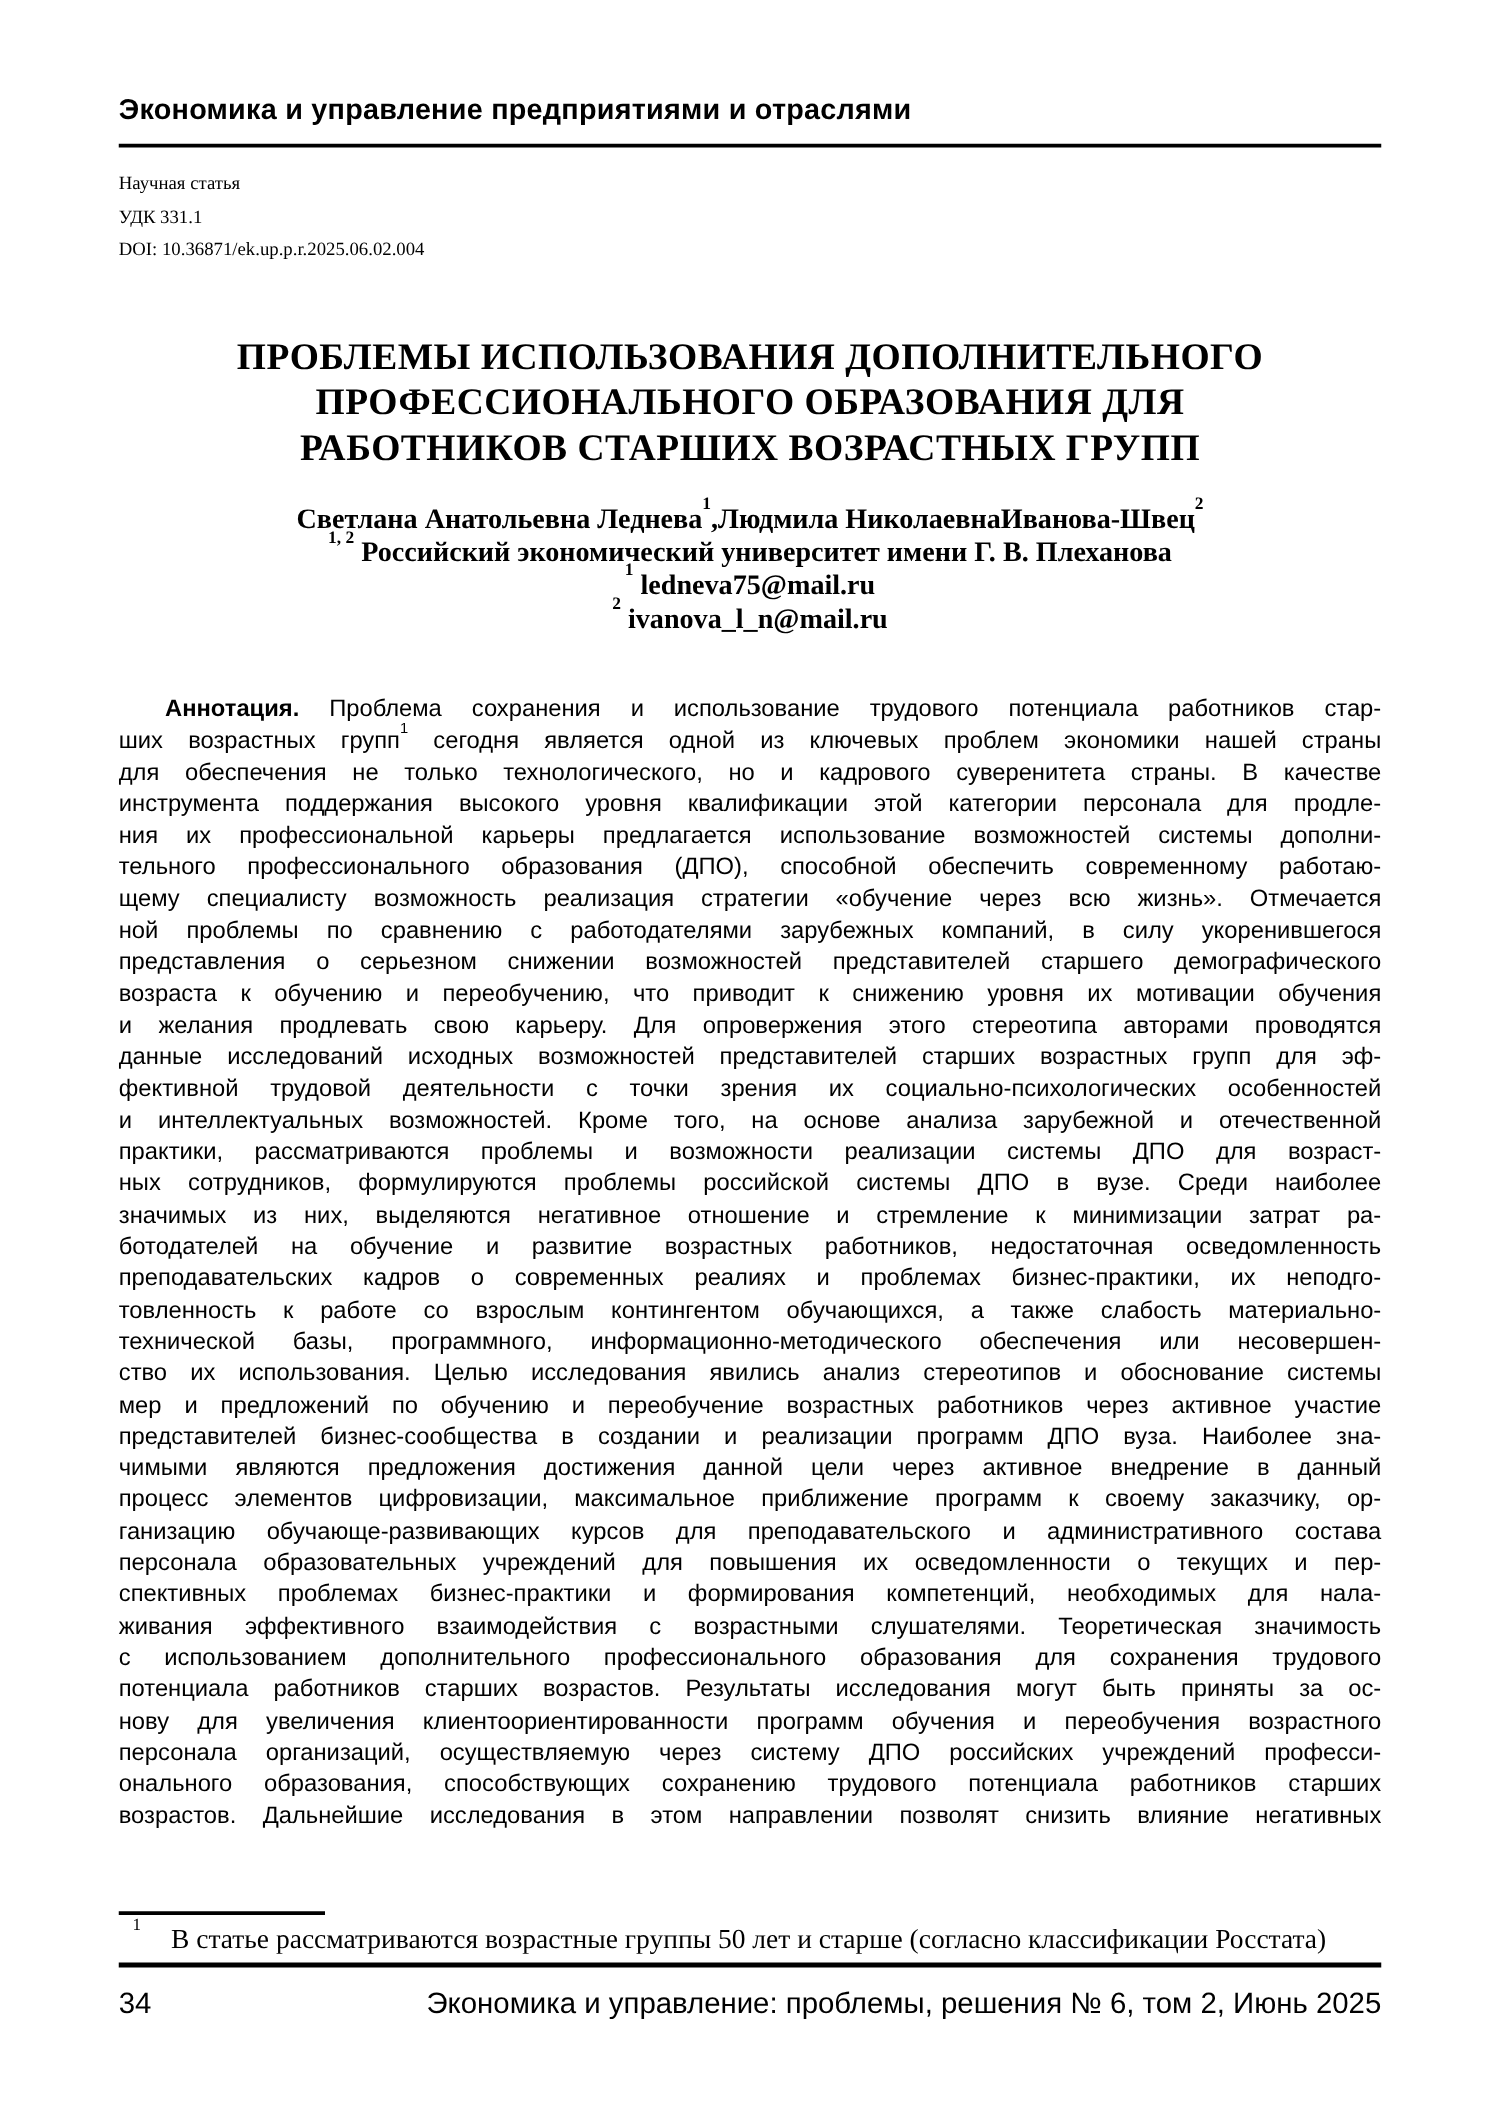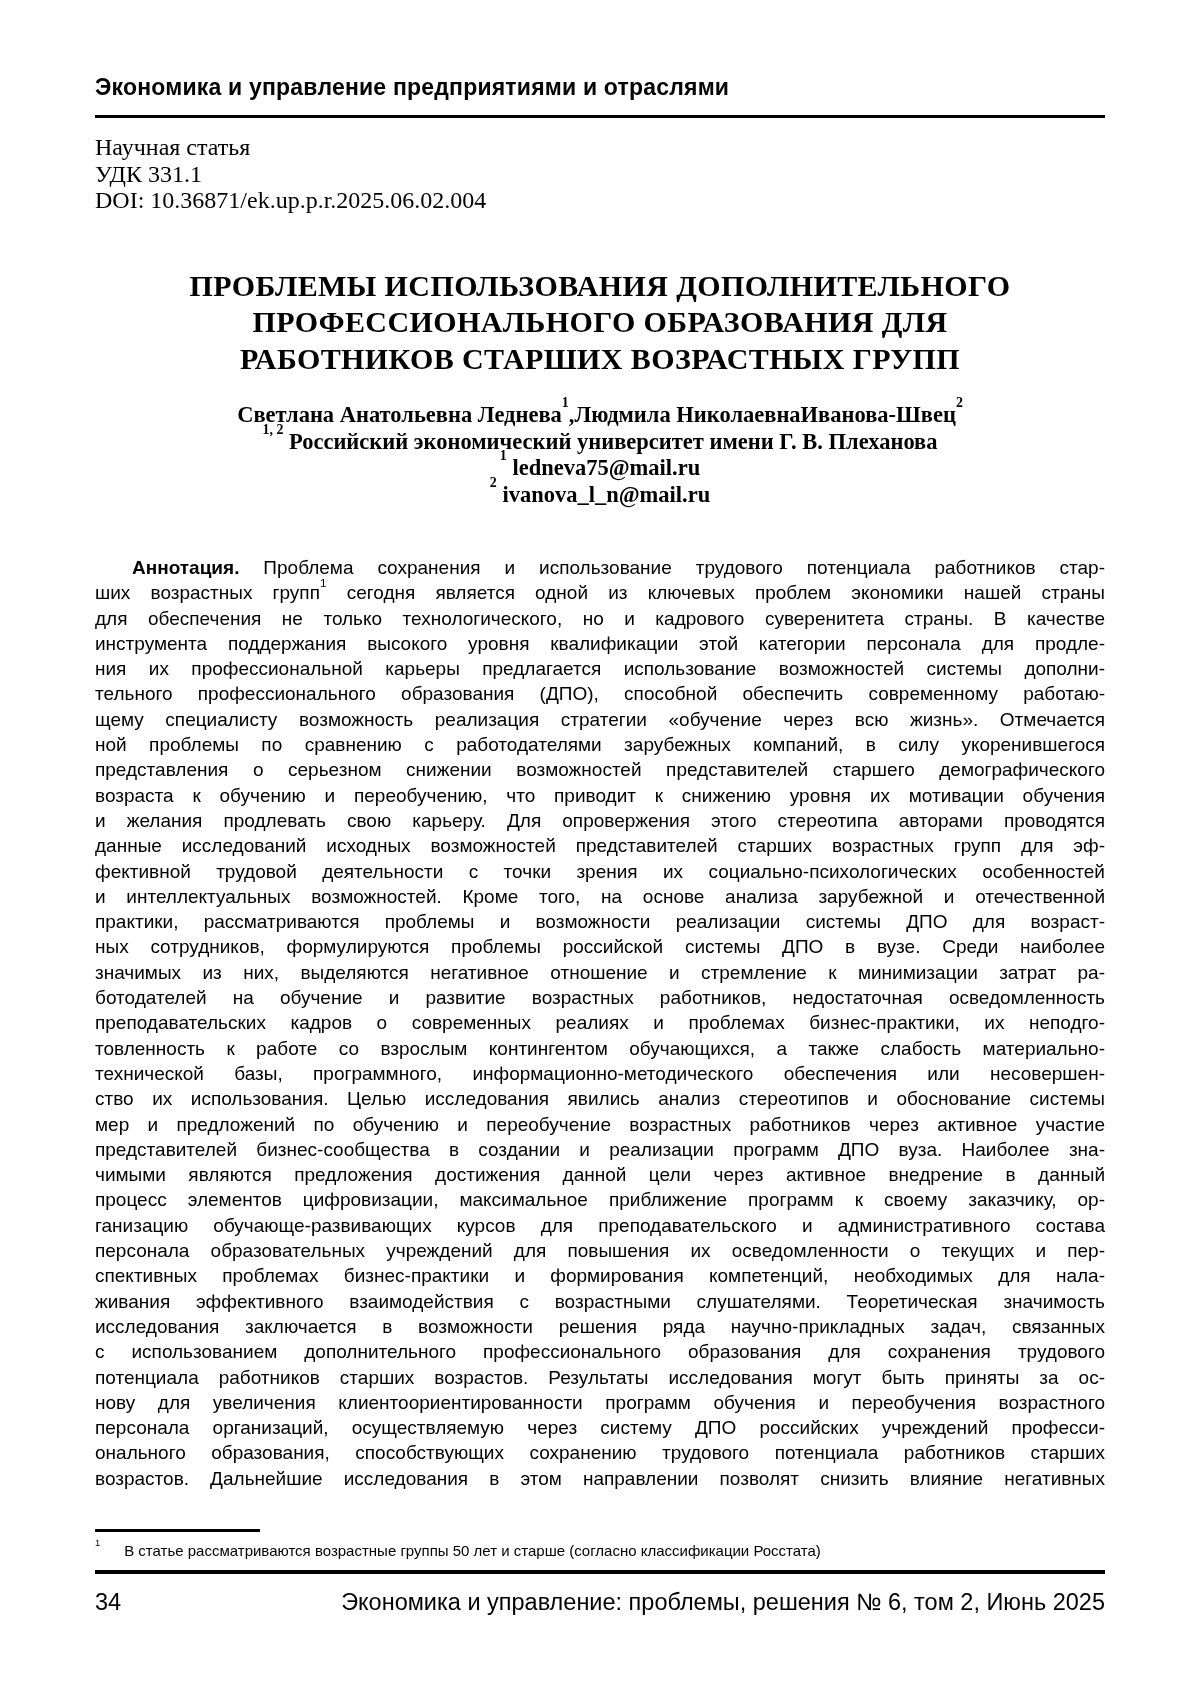--- a/index.html
+++ b/index.html
@@ -12,21 +12,21 @@
   .content { margin:0 95px; width:1010px; }
 
   .section-head {
     padding-top:74px;
     font-family:"Liberation Sans", sans-serif;
     font-weight:bold; font-size:23px; line-height:26px;
     letter-spacing:0.2px;
   }
   .head-rule { border:none; border-top:3px solid #000; margin:15px 0 0 0; }
 
-  .meta { margin-top:16px; font-size:24px; line-height:26.5px; }
+  .meta { margin-top:16px; font-size:15px; line-height:26.5px; }
 
   .title {
     margin-top:54px; text-align:center;
     font-weight:bold; font-size:30px; line-height:36.5px;
     letter-spacing:0.4px;
   }
 
   .authors {
     margin-top:25px; text-align:center;
     font-weight:bold; 
@@ -45,23 +45,23 @@
   }
   .abstract-line { text-align:justify; text-align-last:justify; }
   .abstract-line:first-child { text-indent:37px; }
   .abstract-line b { font-weight:bold; }
 
   .footnote-rule {
     position:absolute; left:95px; top:1529px; width:165px;
     border:none; border-top:3px solid #000; margin:0;
   }
   .footnote {
-    position:absolute; left:95px; top:1540px; width:1010px;
-    font-size:15px; line-height:21px;
-    font-family:Liberation Sans, sans-serif;
+    position:absolute; left:106px; top:1540px; width:1010px;
+    font-size:22px; line-height:21px;
+    font-family:Liberation Serif, serif;
   }
   .footnote sup.s { margin-right:24px; }
 
   .footer-rule {
     position:absolute; left:95px; top:1570px; width:1010px;
     border:none; border-top:4px solid #000; margin:0;
   }
   .footer {
     position:absolute; left:95px; top:1588px; width:1010px;
     display:flex; justify-content:space-between; align-items:baseline;
@@ -121,21 +121,20 @@
       <div class="abstract-line">технической базы, программного, информационно-методического обеспечения или несовершен-</div>
       <div class="abstract-line">ство их использования. Целью исследования явились анализ стереотипов и обоснование системы</div>
       <div class="abstract-line">мер и предложений по обучению и переобучение возрастных работников через активное участие</div>
       <div class="abstract-line">представителей бизнес-сообщества в создании и реализации программ ДПО вуза. Наиболее зна-</div>
       <div class="abstract-line">чимыми являются предложения достижения данной цели через активное внедрение в данный</div>
       <div class="abstract-line">процесс элементов цифровизации, максимальное приближение программ к своему заказчику, ор-</div>
       <div class="abstract-line">ганизацию обучающе-развивающих курсов для преподавательского и административного состава</div>
       <div class="abstract-line">персонала образовательных учреждений для повышения их осведомленности о текущих и пер-</div>
       <div class="abstract-line">спективных проблемах бизнес-практики и формирования компетенций, необходимых для нала-</div>
       <div class="abstract-line">живания эффективного взаимодействия с возрастными слушателями. Теоретическая значимость</div>
-      <div class="abstract-line">исследования заключается в возможности решения ряда научно-прикладных задач, связанных</div>
       <div class="abstract-line">с использованием дополнительного профессионального образования для сохранения трудового</div>
       <div class="abstract-line">потенциала работников старших возрастов. Результаты исследования могут быть приняты за ос-</div>
       <div class="abstract-line">нову для увеличения клиентоориентированности программ обучения и переобучения возрастного</div>
       <div class="abstract-line">персонала организаций, осуществляемую через систему ДПО российских учреждений професси-</div>
       <div class="abstract-line">онального образования, способствующих сохранению трудового потенциала работников старших</div>
       <div class="abstract-line">возрастов. Дальнейшие исследования в этом направлении позволят снизить влияние негативных</div>
     </div>
 
 </div>
 

